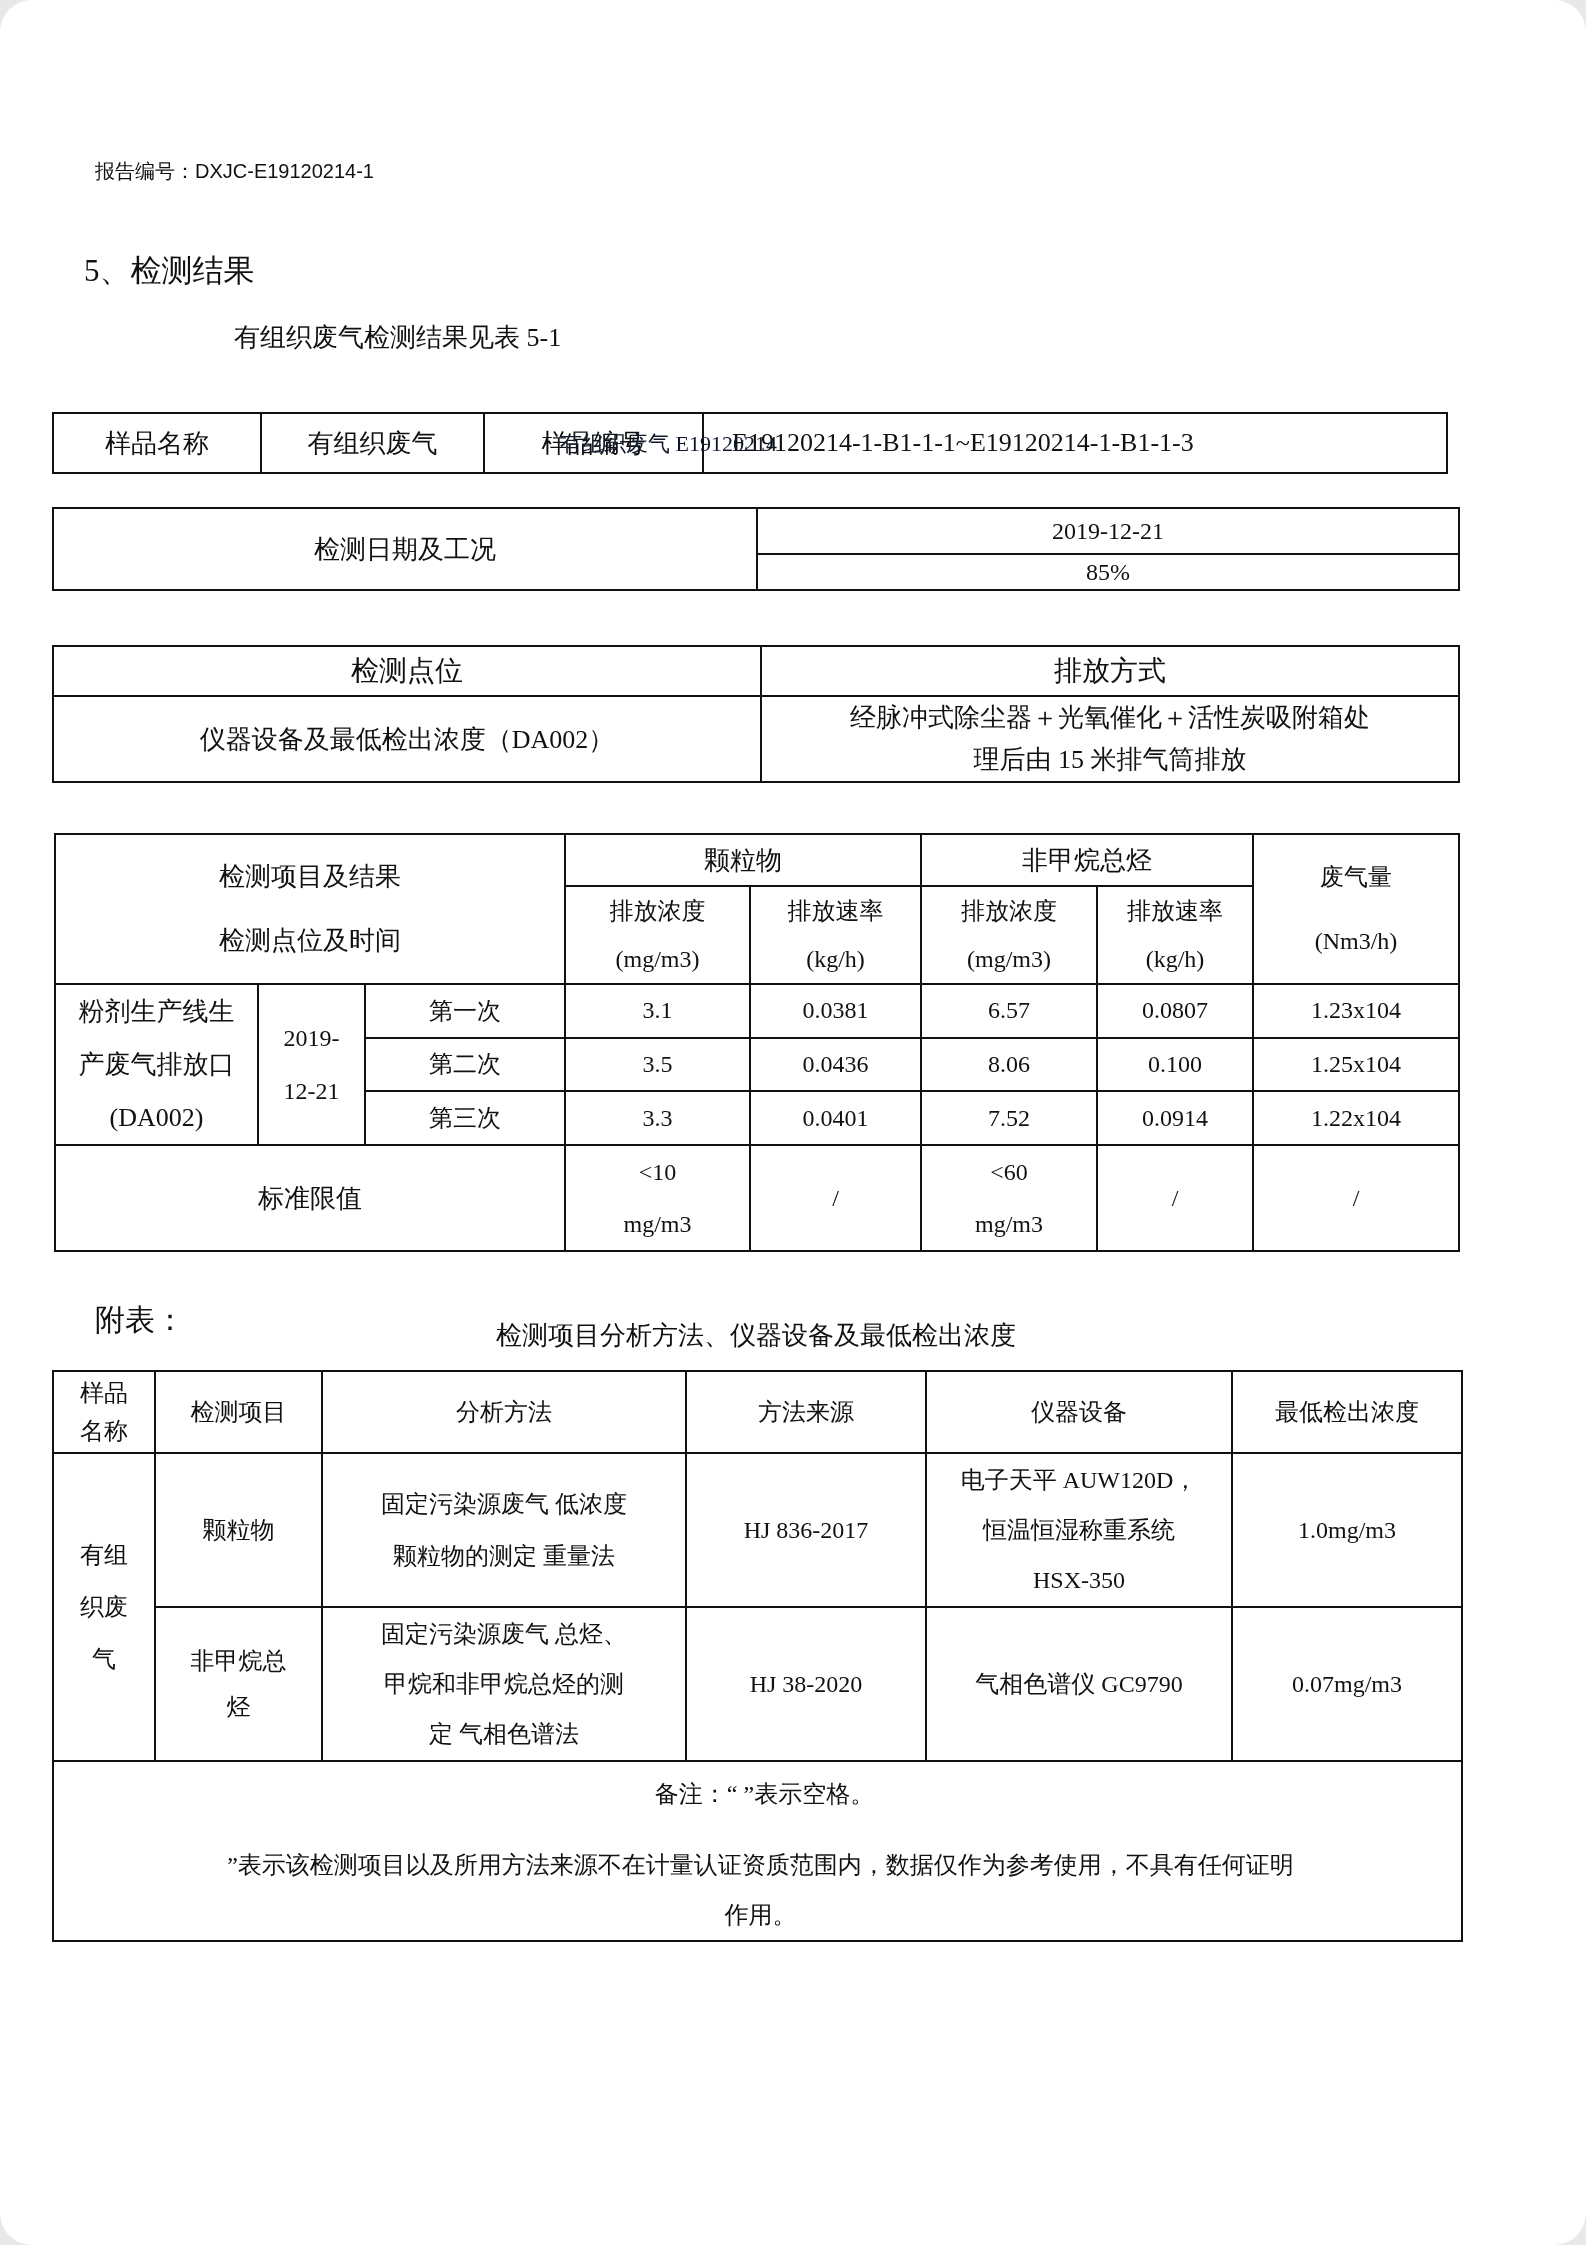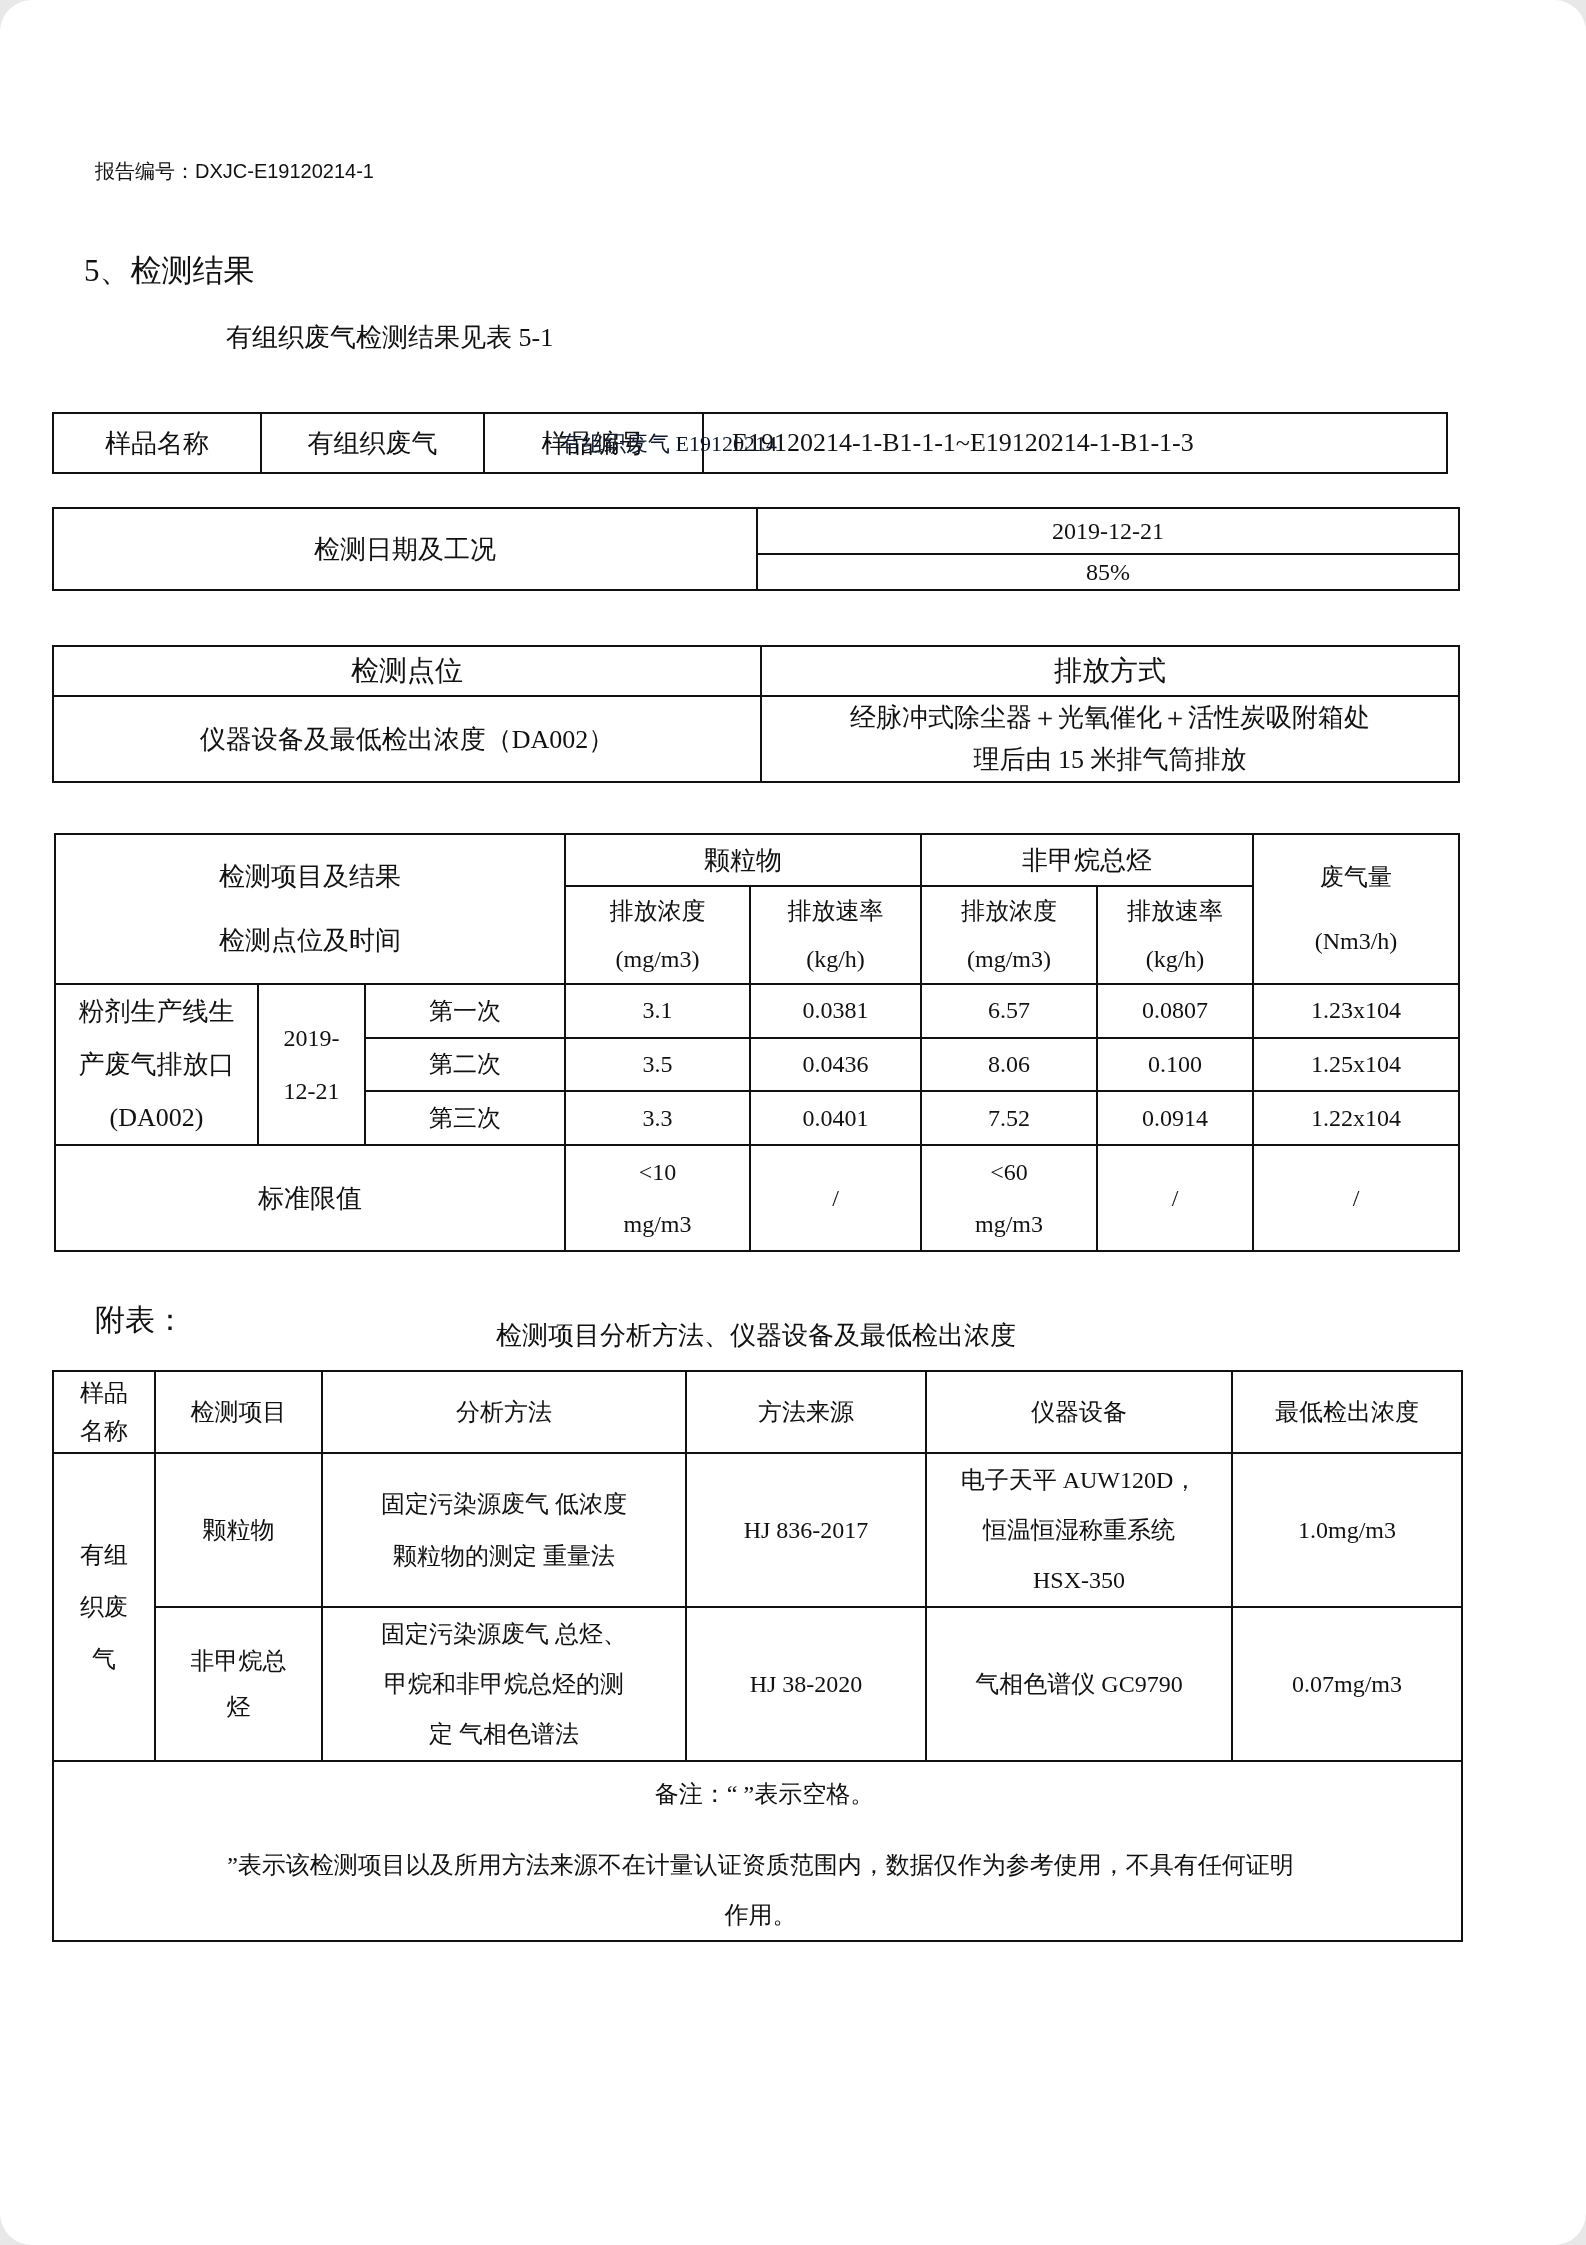--- a/index.html
+++ b/index.html
@@ -49,21 +49,21 @@
 </style>
 </head>
 <body>
 
 <div class="page">
 
   <div class="abs report-no" style="left:95px; top:158px;">报告编号：DXJC-E19120214-1</div>
 
   <div class="abs sec-title" style="left:84px; top:250px;">5、检测结果</div>
 
-  <div class="abs subtitle" style="left:226px; top:320px;">有组织废气检测结果见表 5-1</div>
+  <div class="abs subtitle" style="left:234px; top:320px;">有组织废气检测结果见表 5-1</div>
 
   <div class="t1-wrap">
     <table class="doc">
       <colgroup>
           <col style="width:208px">
           <col style="width:223px">
           <col style="width:219px">
           <col>
         </colgroup>
       <tbody>

